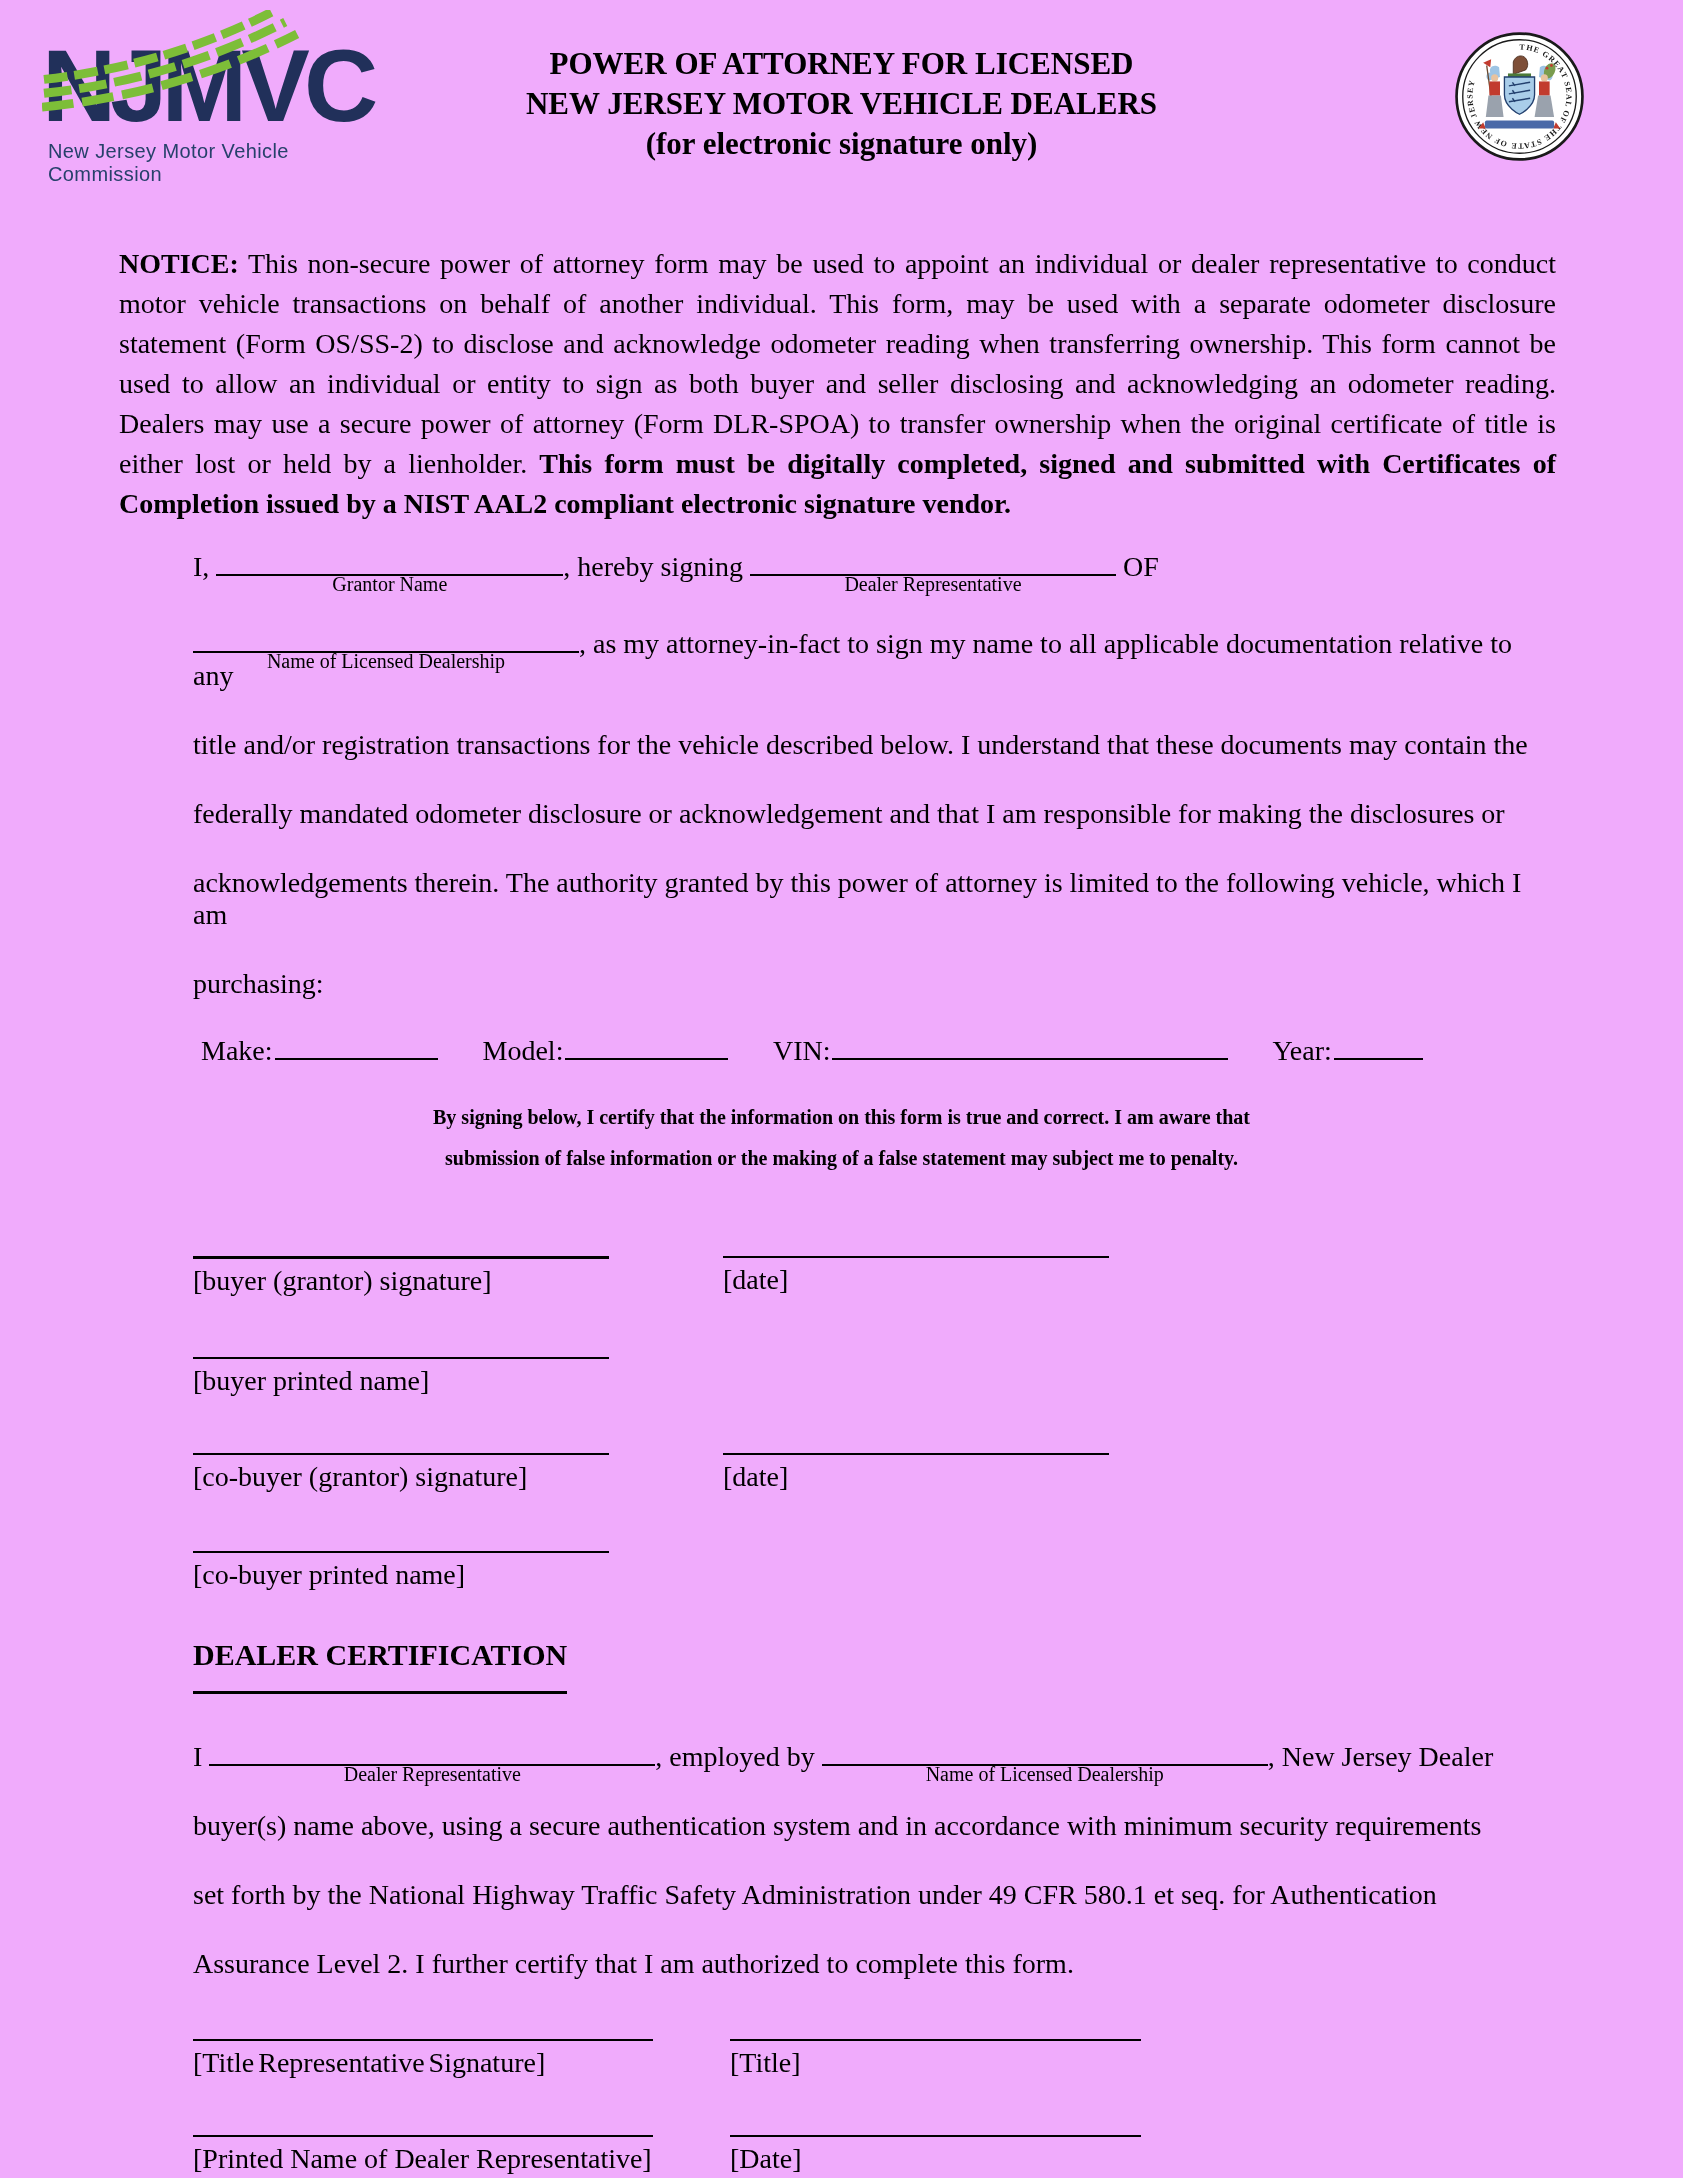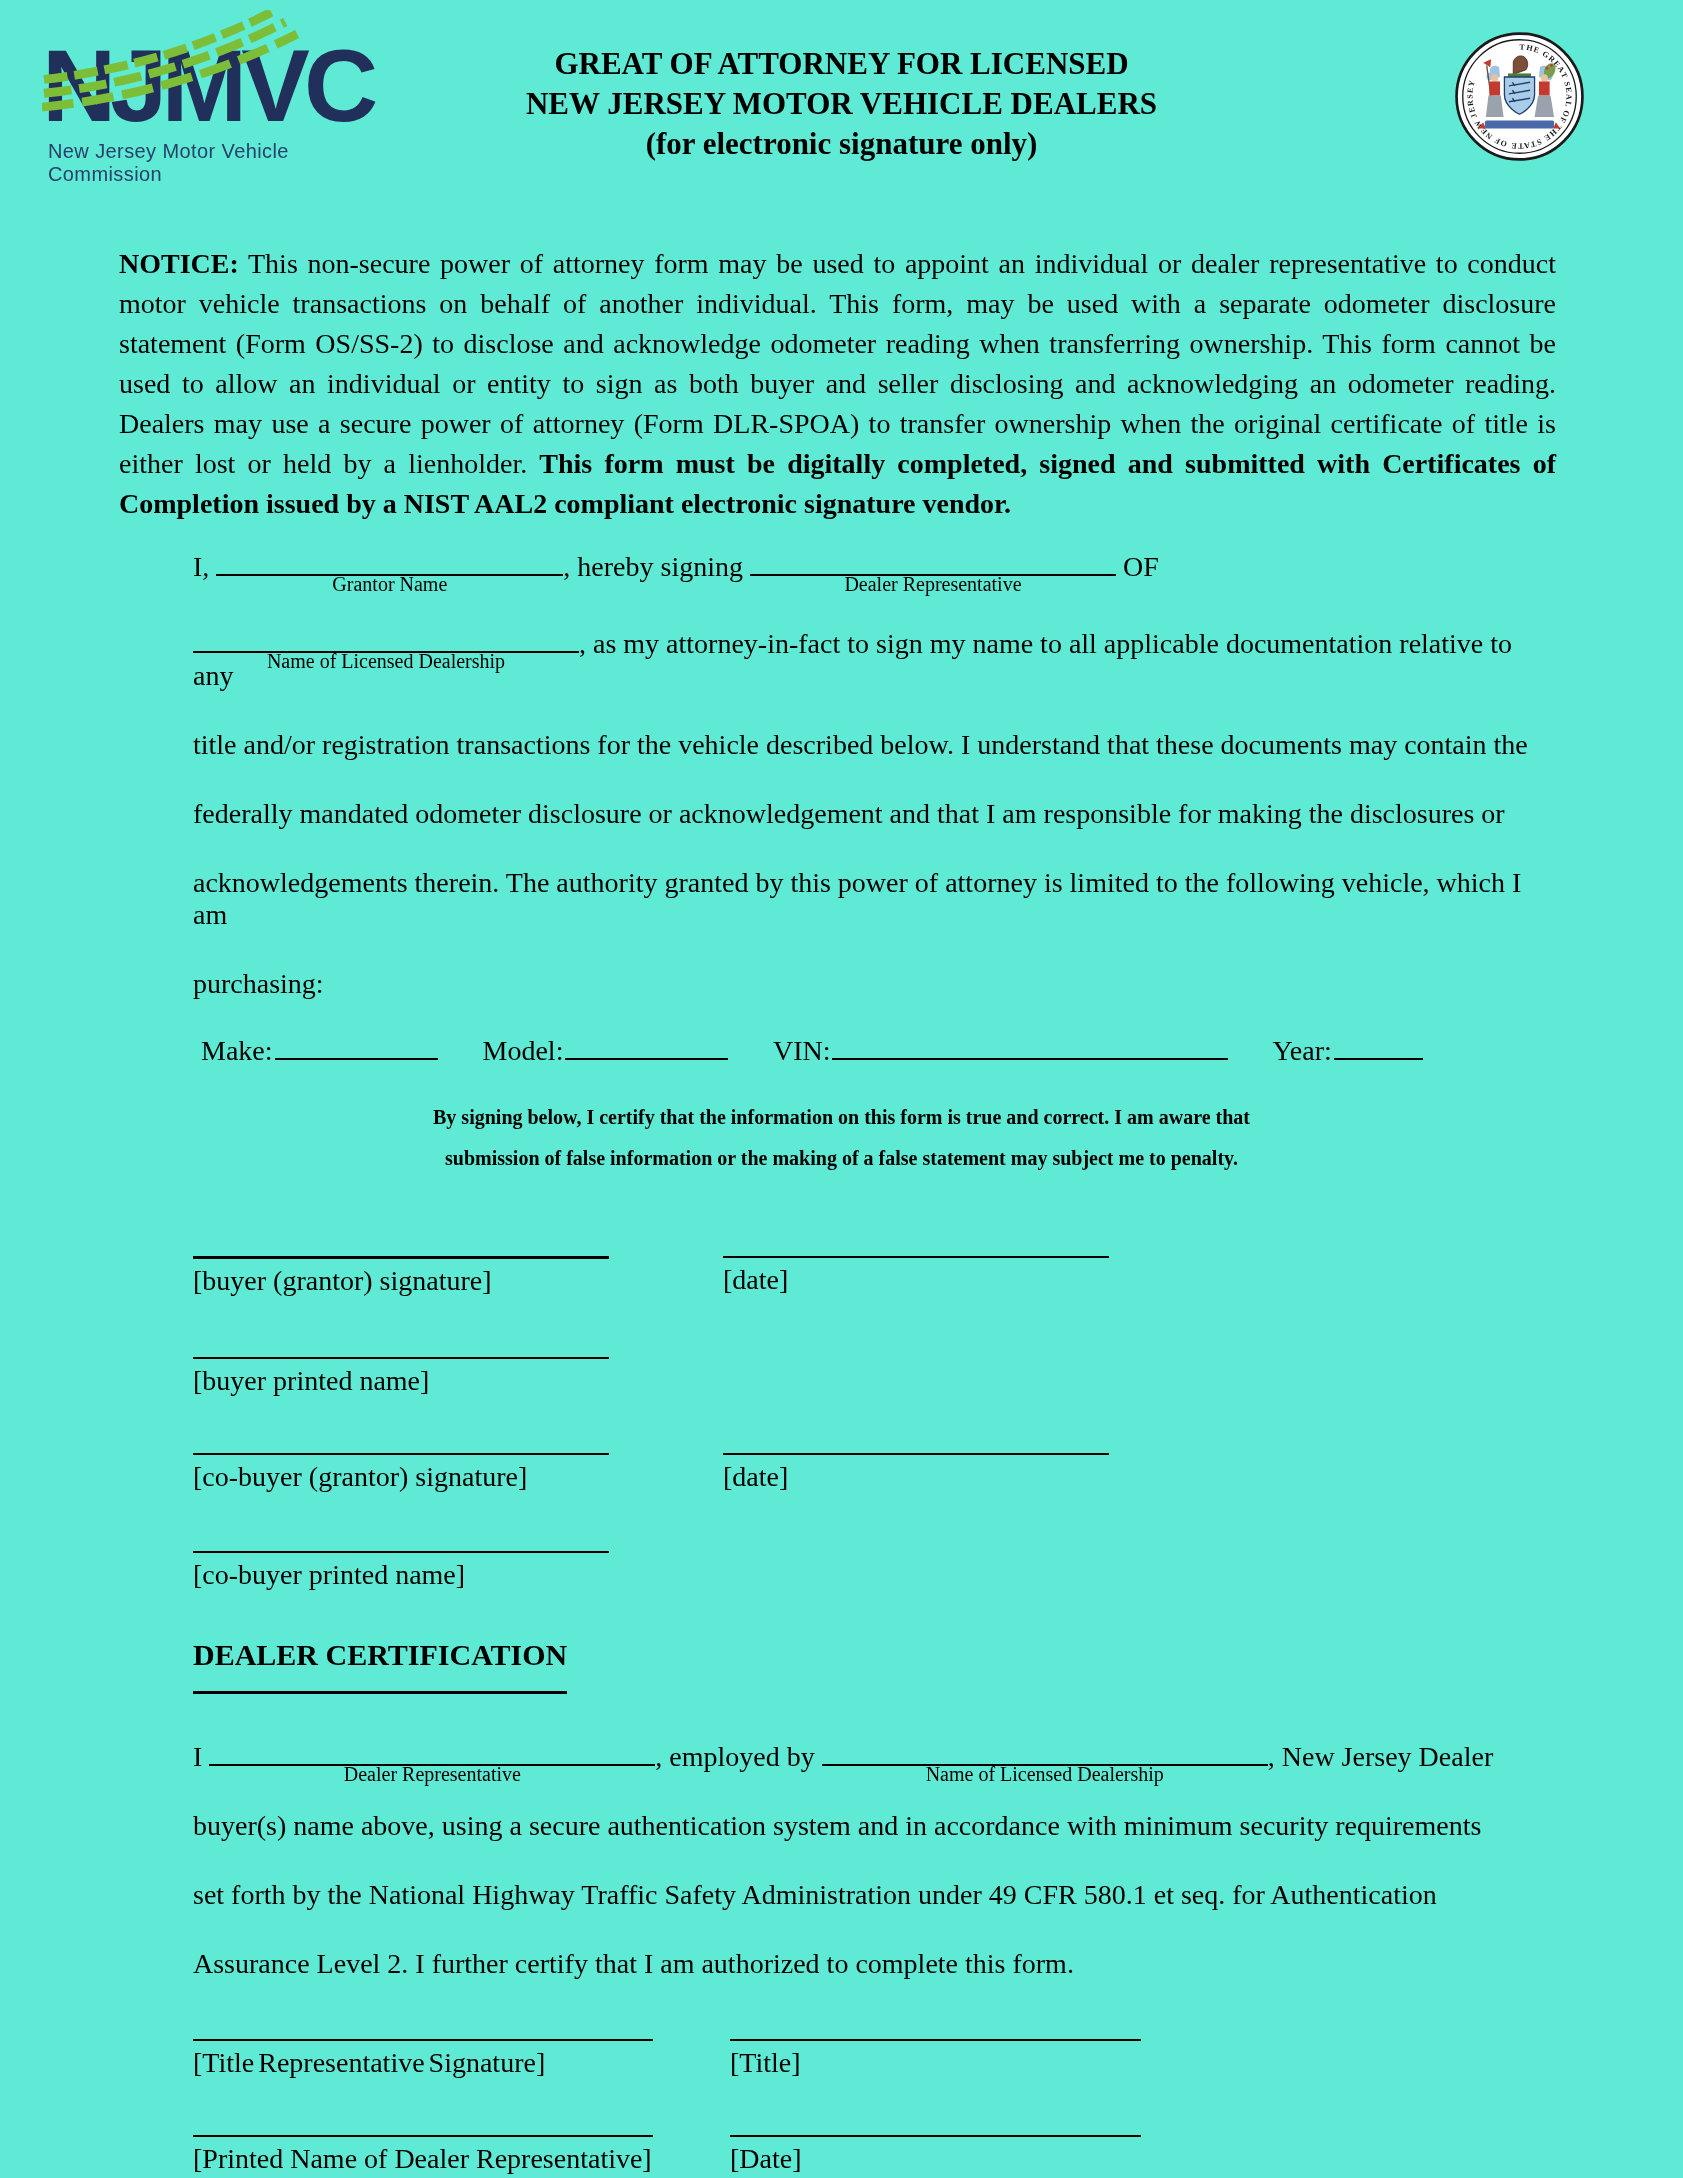--- a/index.html
+++ b/index.html
@@ -1,19 +1,19 @@
 <!DOCTYPE html>
 <html><head>
 <meta charset="utf-8">
 <style>
   * { margin:0; padding:0; box-sizing:border-box; }
   html,body { background:#ffffff; }
   .page {
     position:relative; width:1683px; height:2178px; margin:0 auto;
-    background:#5eead4; color:#000;
+    background:#f0abfc; color:#000;
     font-family:"Liberation Serif","DejaVu Serif",serif;
     font-size:28px; overflow:hidden;
   }
   
   .header { position:relative; height:210px; }
   .logo-wrap { position:absolute; left:42px; top:10px; width:366px; }
   .logo-tagline {
     font-family:"Liberation Sans","DejaVu Sans",sans-serif;
     font-size:20px; color:#27416b; letter-spacing:0.4px; margin-top:-4px; padding-left:6px;
   }
@@ -76,21 +76,21 @@
         <g stroke="#7dbe38" fill="none" stroke-width="9">
           <path d="M2,70 C70,62 150,44 232,2" stroke-dasharray="24 7"></path>
           <path d="M2,84 C76,76 160,56 246,12" stroke-dasharray="28 8"></path>
           <path d="M0,98 C82,90 172,68 258,24" stroke-dasharray="32 9"></path>
         </g>
       </svg>
       <div class="logo-tagline">New Jersey Motor Vehicle Commission</div>
     </div>
 
     <div class="title-block">
-      <div class="title-line">GREAT OF ATTORNEY FOR LICENSED</div>
+      <div class="title-line">POWER OF ATTORNEY FOR LICENSED</div>
       <div class="title-line">NEW JERSEY MOTOR VEHICLE DEALERS</div>
       <div class="title-line">(for electronic signature only)</div>
     </div>
 
     <div class="seal-wrap">
       <svg width="133" height="133" viewBox="0 0 150 150">
         <circle cx="75" cy="75" r="71" fill="#ffffff" stroke="#1a1a1a" stroke-width="3"></circle>
         <circle cx="75" cy="75" r="64" fill="none" stroke="#1a1a1a" stroke-width="1.5"></circle>
         <defs>
           <path id="sealring" d="M75,22 a53,53 0 1,1 -0.1,0"></path>

